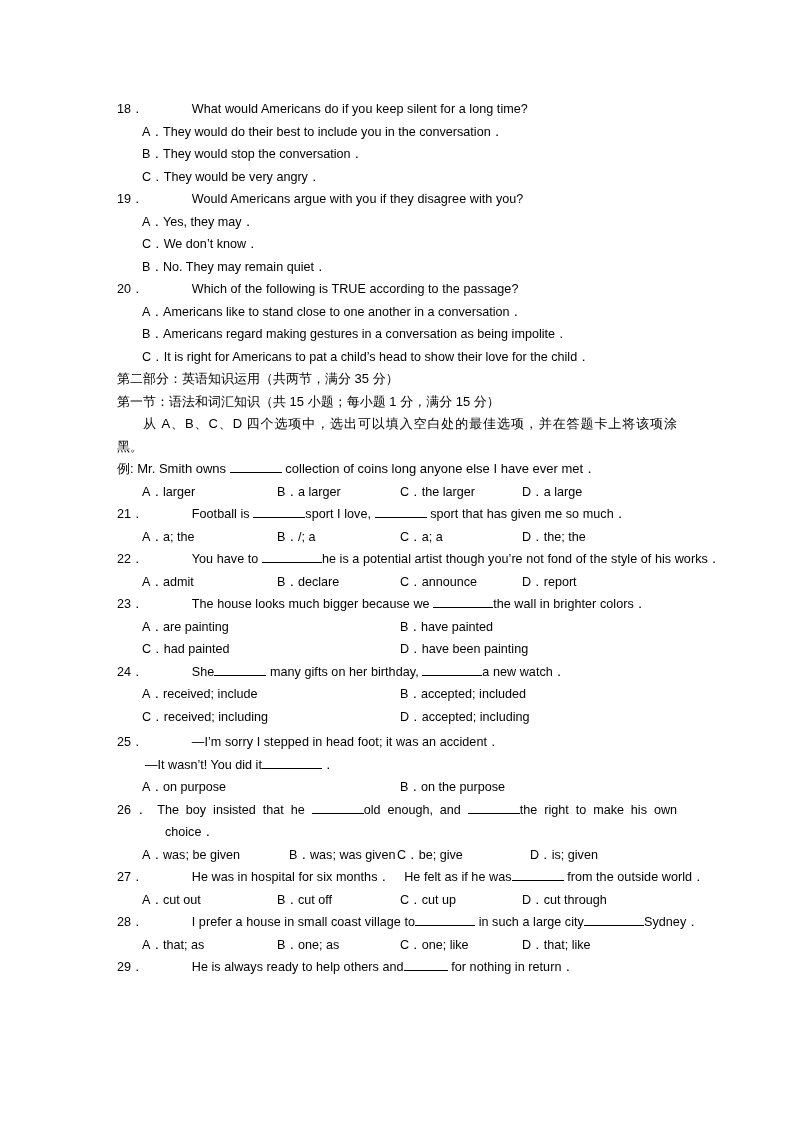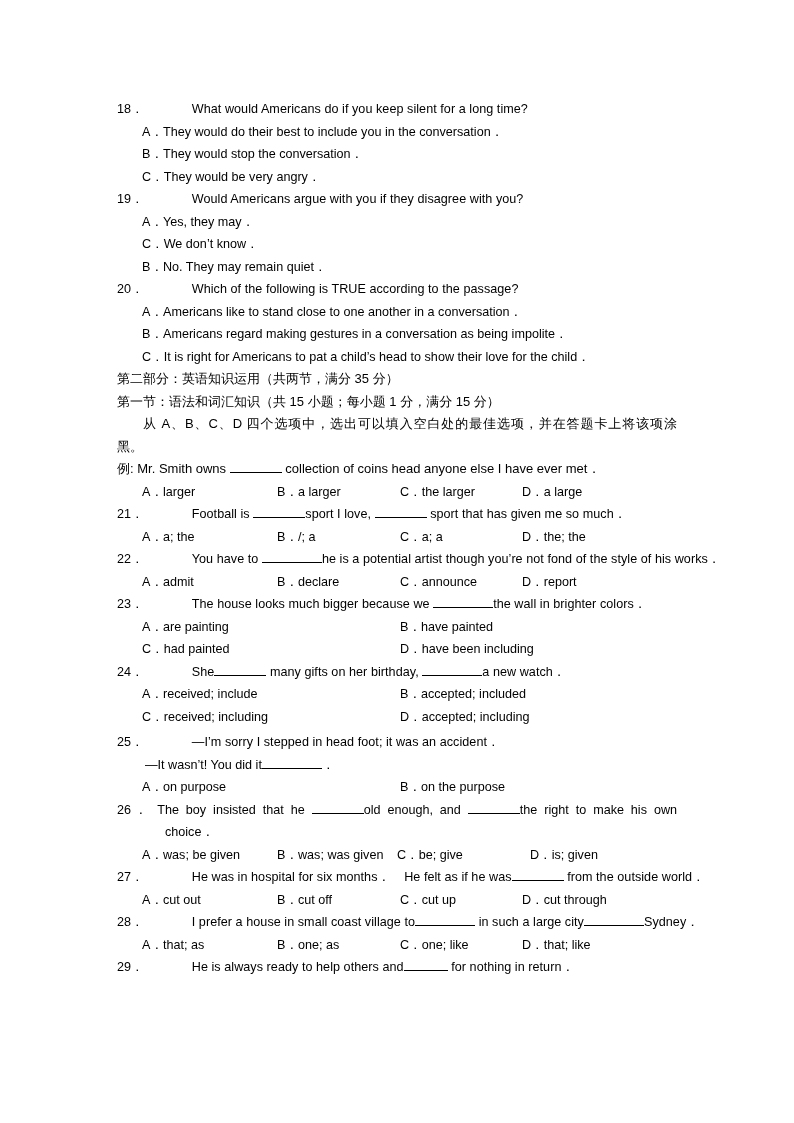--- a/index.html
+++ b/index.html
@@ -61,21 +61,21 @@
   .opt-b { left: 160px; }
   .opt-c { left: 283px; }
   .opt-d { left: 405px; }
 
   
   .opt2-a { left: 25px; }
   .opt2-b { left: 283px; }
 
   
   .q26-a { left: 25px; }
-  .q26-b { left: 160px; }
+  .q26-b { left: 172px; }
   .q26-c { left: 280px; }
   .q26-d { left: 413px; }
 
   
   .sub-line {
     font-size: 12.6px;
     line-height: 22.5px;
     padding-left: 25px;
     white-space: nowrap;
   }
@@ -180,21 +180,21 @@
     </div>
 
     <div class="cn">第二部分：英语知识运用（共两节，满分 35 分）</div>
     <div class="cn">第一节：语法和词汇知识（共 15 小题；每小题 1 分，满分 15 分）</div>
     <div class="cn-just cn-indent">从 A、B、C、D 四个选项中，选出可以填入空白处的最佳选项，并在答题卡上将该项涂</div>
     <div class="cn-plain">黑。</div>
 
     <div class="cn-plain">
       <span>例: Mr. Smith owns</span>
       <span class="blank b-md"></span>
-      <span>collection of coins head anyone else I have ever met．</span>
+      <span>collection of coins long anyone else I have ever met．</span>
     </div>
     <div class="opt-row">
       <span class="opt opt-a"><span>A．</span><span>larger</span></span>
       <span class="opt opt-b"><span>B．</span><span>a larger</span></span>
       <span class="opt opt-c"><span>C．</span><span>the larger</span></span>
       <span class="opt opt-d"><span>D．</span><span>a large</span></span>
     </div>
 
     <div class="line q-line">
       <span class="q-num">21．</span>
@@ -221,21 +221,21 @@
     <div class="line q-line">
       <span class="q-num">23．</span>
       <span class="q-text"><span>The house looks much bigger because we</span> <span class="blank b-lg"></span><span>the wall in brighter colors．</span></span>
     </div>
     <div class="opt-row">
       <span class="opt opt2-a"><span>A．</span><span>are painting</span></span>
       <span class="opt opt2-b"><span>B．</span><span>have painted</span></span>
     </div>
     <div class="opt-row">
       <span class="opt opt2-a"><span>C．</span><span>had painted</span></span>
-      <span class="opt opt2-b"><span>D．</span><span>have been including</span></span>
+      <span class="opt opt2-b"><span>D．</span><span>have been painting</span></span>
     </div>
 
     <div class="line q-line">
       <span class="q-num">24．</span>
       <span class="q-text"><span>She</span><span class="blank b-md"></span> <span>many gifts on her birthday,</span> <span class="blank b-lg"></span><span>a new watch．</span></span>
     </div>
     <div class="opt-row">
       <span class="opt opt2-a"><span>A．</span><span>received; include</span></span>
       <span class="opt opt2-b"><span>B．</span><span>accepted; included</span></span>
     </div>

